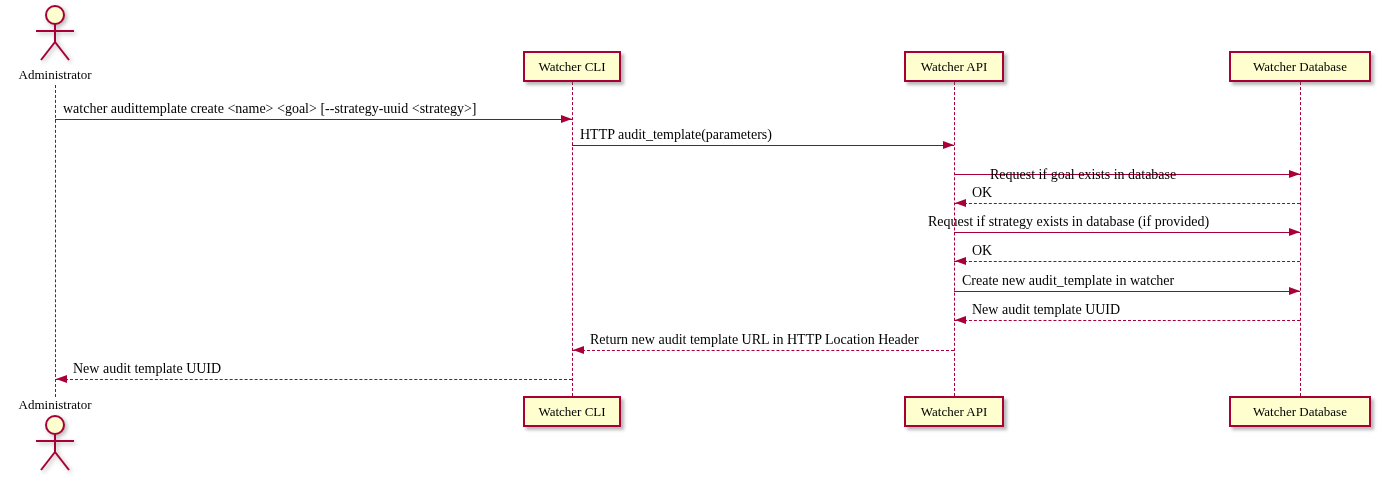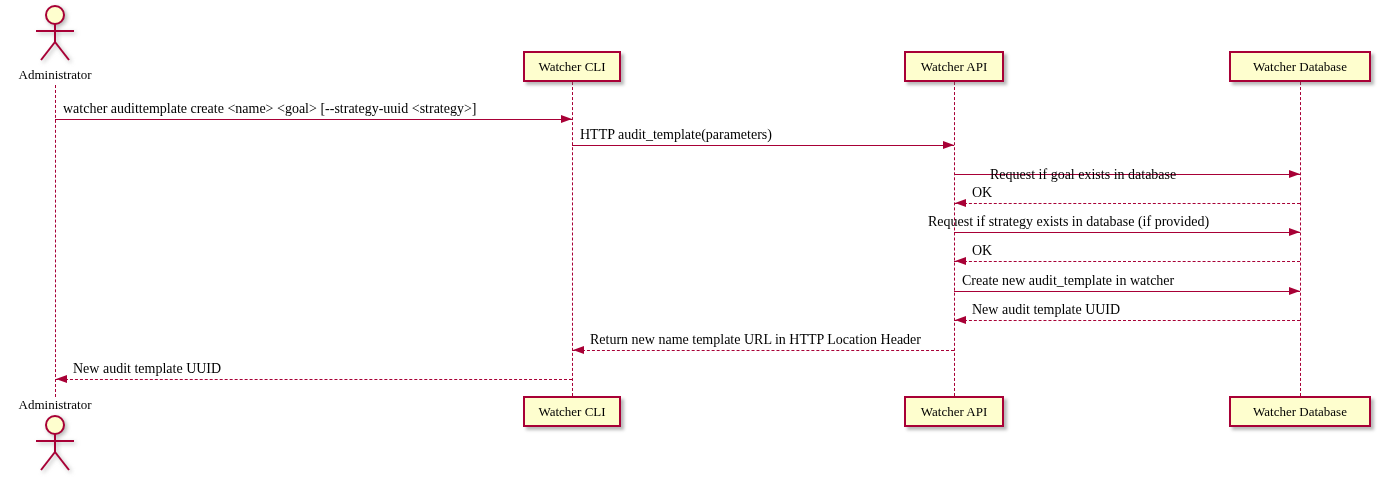--- a/index.html
+++ b/index.html
@@ -109,18 +109,18 @@
       <div class="arrow-head left" style="left: 955px; top: 257px;"></div>
       <div class="msg-label" style="left: 972px; top: 244px;">OK</div>
       <div class="msg-line solid" style="left: 954px; top: 291px; width: 346px;"></div>
       <div class="arrow-head right" style="left: 1289px; top: 287px;"></div>
       <div class="msg-label" style="left: 962px; top: 274px;">Create new audit_template in watcher</div>
       <div class="msg-line dashed" style="left: 954px; top: 320px; width: 346px;"></div>
       <div class="arrow-head left" style="left: 955px; top: 316px;"></div>
       <div class="msg-label" style="left: 972px; top: 303px;">New audit template UUID</div>
       <div class="msg-line dashed" style="left: 572px; top: 350px; width: 382px;"></div>
       <div class="arrow-head left" style="left: 573px; top: 346px;"></div>
-      <div class="msg-label" style="left: 590px; top: 333px;">Return new name template URL in HTTP Location Header</div>
+      <div class="msg-label" style="left: 590px; top: 333px;">Return new audit template URL in HTTP Location Header</div>
       <div class="msg-line dashed" style="left: 55px; top: 379px; width: 517px;"></div>
       <div class="arrow-head left" style="left: 56px; top: 375px;"></div>
       <div class="msg-label" style="left: 73px; top: 362px;">New audit template UUID</div>
     </div>
 </div>
 
 </body></html>

